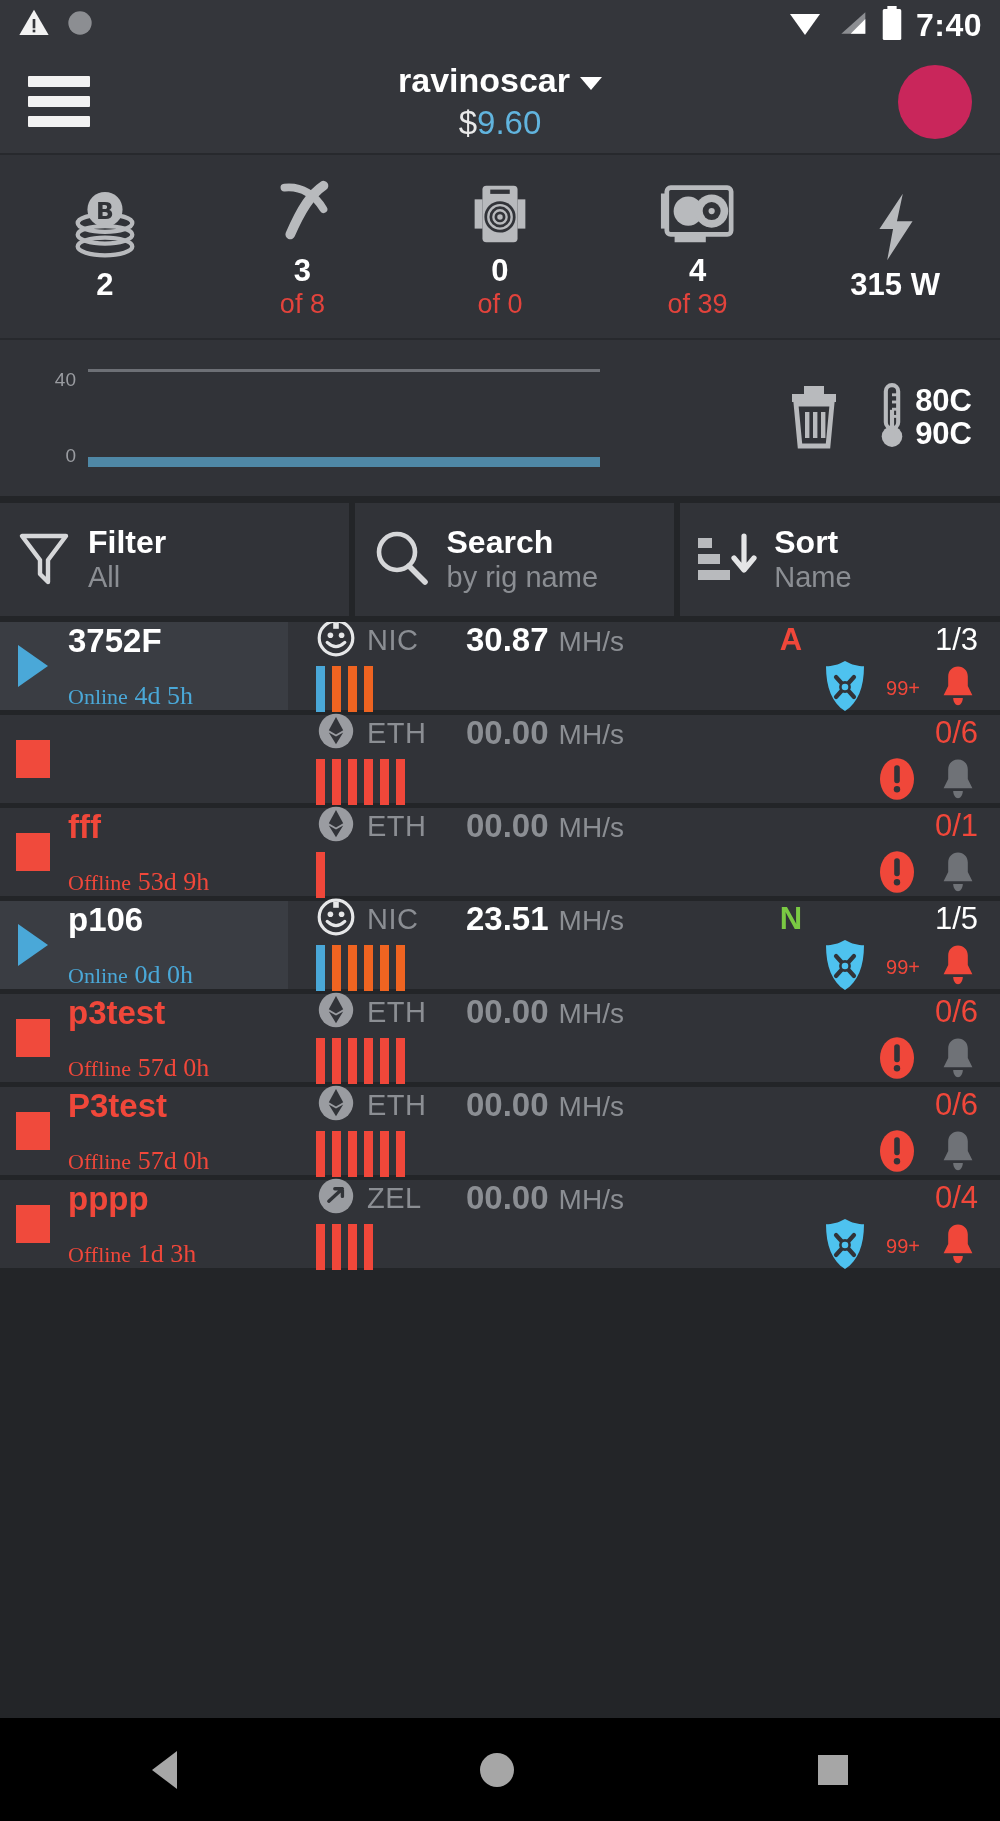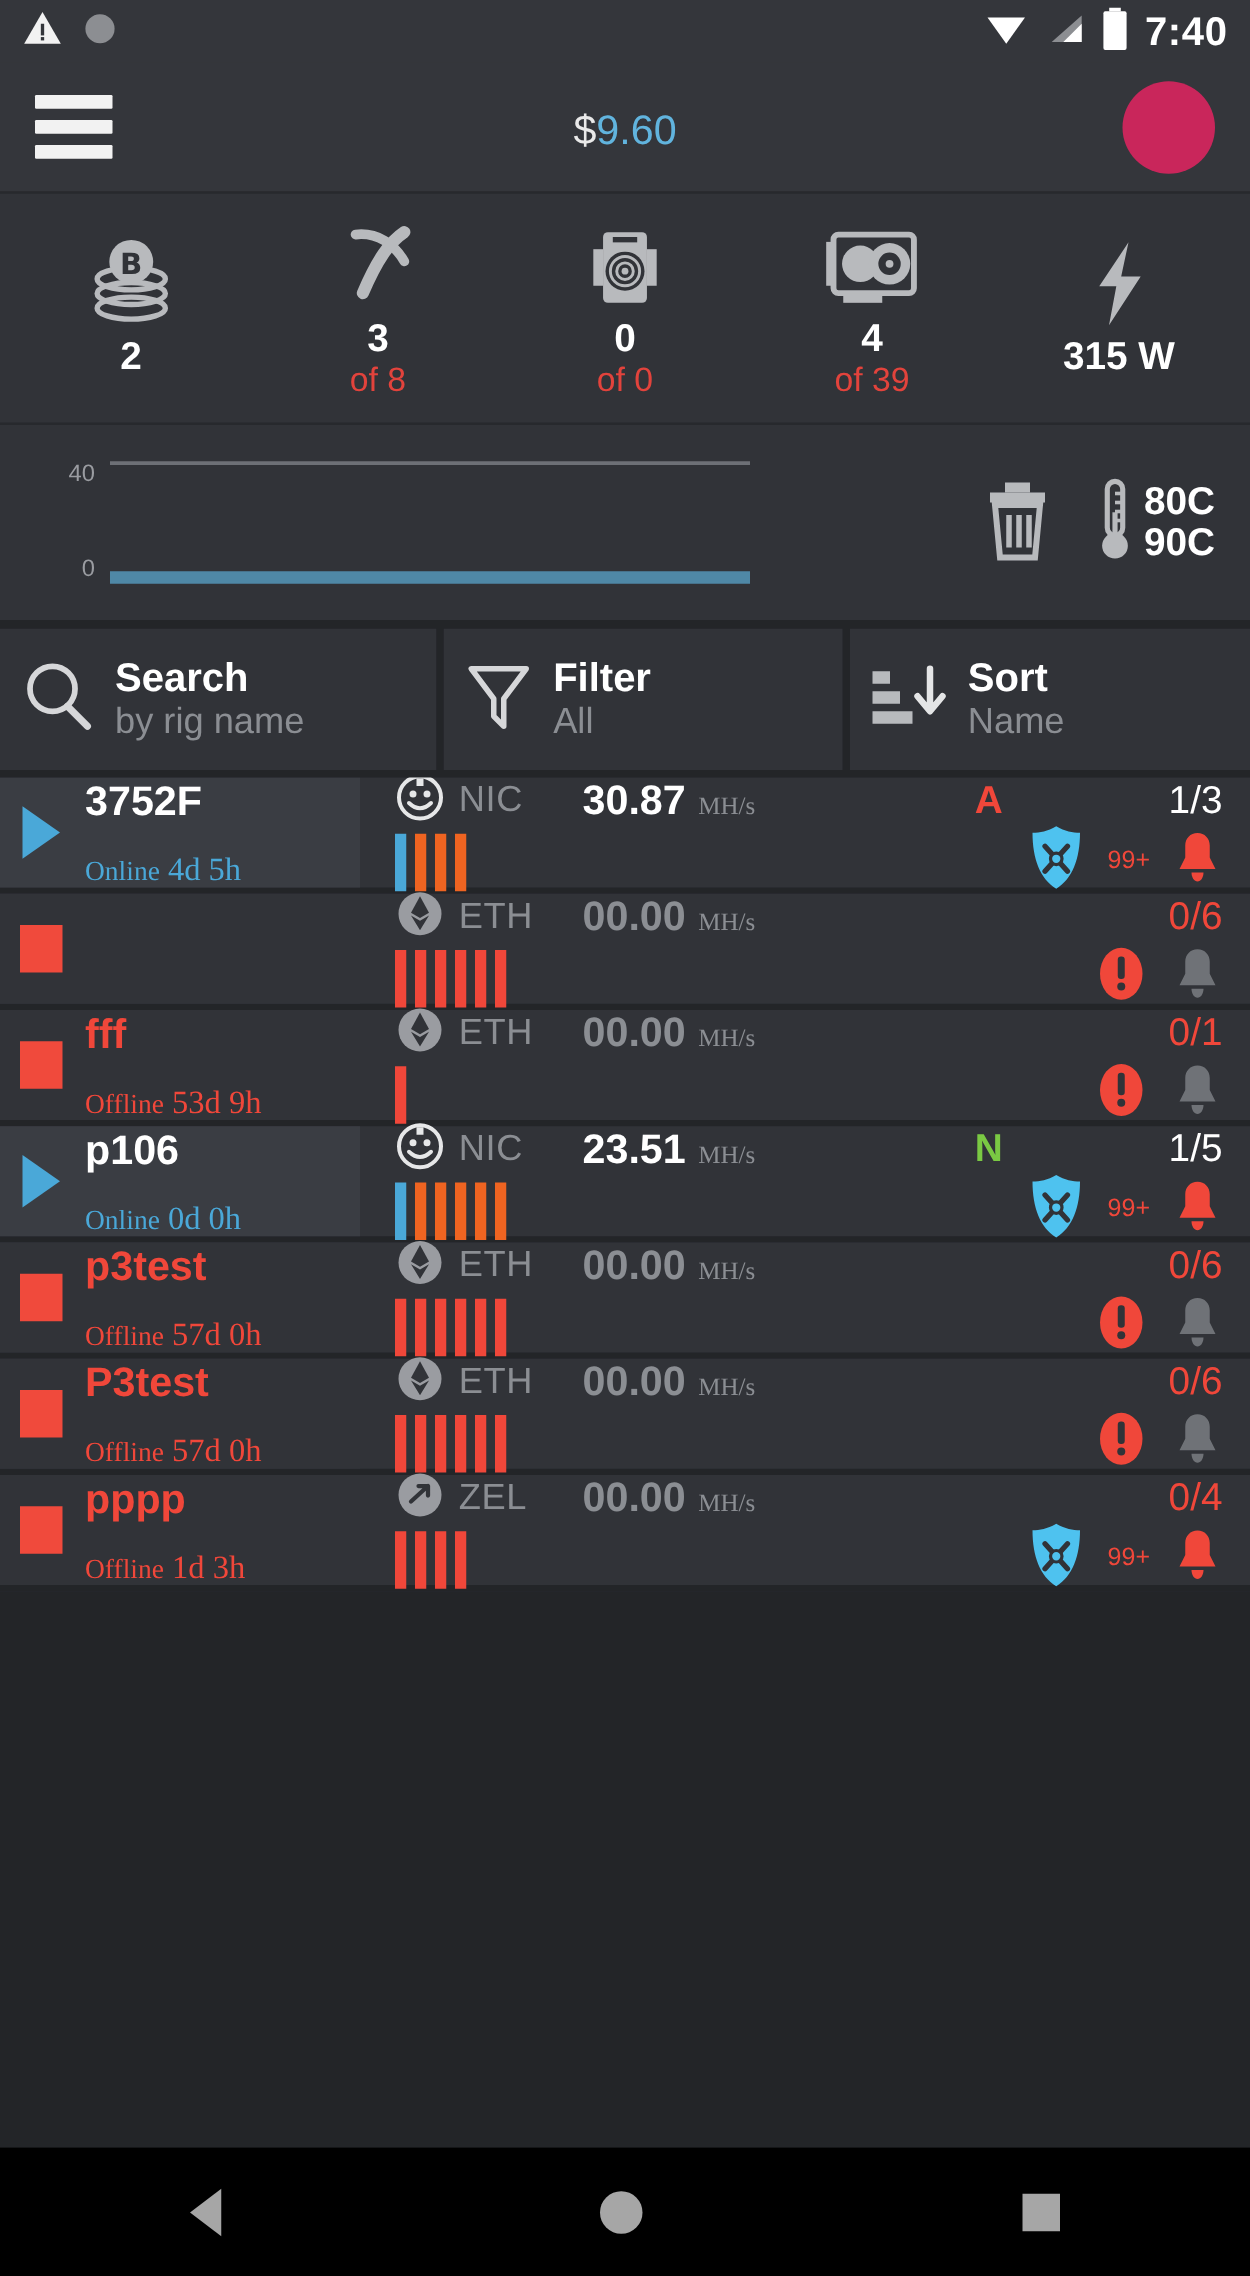--- a/index.html
+++ b/index.html
@@ -106,21 +106,21 @@
 
   .rig-right{flex:1;display:flex;flex-direction:column;justify-content:center;position:relative;padding:0 22px 0 28px;box-sizing:border-box;}
   .rr-top{display:flex;align-items:center;height:52px;}
   .rr-bot{display:flex;align-items:center;height:52px;}
   .coin{display:flex;align-items:center;gap:11px;flex:0 0 150px;}
   .coin-lab{font-size:29px;color:#8b8e93;letter-spacing:.5px;}
   .rate{flex:0 0 270px;display:flex;align-items:baseline;gap:10px;}
   .rate-num{font-size:33px;font-weight:bold;}
   .rate-num.active{color:#ffffff;}
   .rate-num.idle{color:#8b8e93;}
-  .rate-unit{font-size:20px;color:#8b8e93;font-family:Liberation Serif, serif;}
+  .rate-unit{font-size:28px;color:#8b8e93;}
   .algo{flex:0 0 110px;font-size:31px;font-weight:bold;text-align:center;}
   .algo.a{color:#f0473a;}
   .algo.n{color:#7ac943;}
   .frac{margin-left:auto;font-size:31px;}
   .frac.on{color:#ffffff;}
   .frac.off{color:#f0473a;}
 
   .bars{display:flex;gap:7px;align-items:flex-end;height:48px;flex:0 0 auto;}
   .bar{width:9px;height:46px;}
   .bar.b{background:#4aa8d8;}
@@ -181,20 +181,24 @@
     </div>
   </div>
 
   <div class="appbar">
     <div class="hamburger">
       <span></span>
         <span></span>
         <span></span>
     </div>
     <div class="titlewrap">
+      <div class="title-row">
+        <span class="tname">ravinoscar</span>
+        <span class="chev"></span>
+      </div>
       <div class="balance">
         <span class="dol">$</span><span>9.60</span>
       </div>
     </div>
     <div class="avatar"></div>
   </div>
 
   <div class="summary">
 
     <div class="sumcell">
@@ -304,40 +308,40 @@
           <span>90C</span>
         </div>
       </div>
     </div>
   </div>
 
   <div class="sfs">
 
     <div class="sfs-cell">
       <span>
+        <svg width="56" height="60" viewBox="0 0 28 30">
+          <path d="M3 4 H25 L16 16 V27 L12 23 V16 Z" fill="none" stroke="#d6d7d9" stroke-width="2.2" stroke-linejoin="round"></path>
+        </svg>
+      </span>
+      <div class="sfs-txt">
+        <span class="sfs-lab">Filter</span>
+        <span class="sfs-val">All</span>
+      </div>
+    </div>
+
+    <div class="sfs-cell">
+      <span>
         <svg width="60" height="60" viewBox="0 0 30 30">
           <circle cx="13" cy="12" r="9" fill="none" stroke="#d6d7d9" stroke-width="2.3"></circle>
           <line x1="19" y1="19" x2="27" y2="27" stroke="#d6d7d9" stroke-width="2.8" stroke-linecap="round"></line>
         </svg>
       </span>
       <div class="sfs-txt">
         <span class="sfs-lab">Search</span>
         <span class="sfs-val">by rig name</span>
-      </div>
-    </div>
-
-    <div class="sfs-cell">
-      <span>
-        <svg width="56" height="60" viewBox="0 0 28 30">
-          <path d="M3 4 H25 L16 16 V27 L12 23 V16 Z" fill="none" stroke="#d6d7d9" stroke-width="2.2" stroke-linejoin="round"></path>
-        </svg>
-      </span>
-      <div class="sfs-txt">
-        <span class="sfs-lab">Filter</span>
-        <span class="sfs-val">All</span>
       </div>
     </div>
 
     <div class="sfs-cell">
       <span>
         <svg width="62" height="56" viewBox="0 0 31 28">
           <rect x="1" y="4" width="7" height="5" fill="#b8babd"></rect>
           <rect x="1" y="12" width="11" height="5" fill="#b8babd"></rect>
           <rect x="1" y="20" width="16" height="5" fill="#b8babd"></rect>
           <path d="M24 3 V19 M19 14 L24 20 L29 14" fill="none" stroke="#e4e5e6" stroke-width="2.6" stroke-linecap="round" stroke-linejoin="round"></path>

